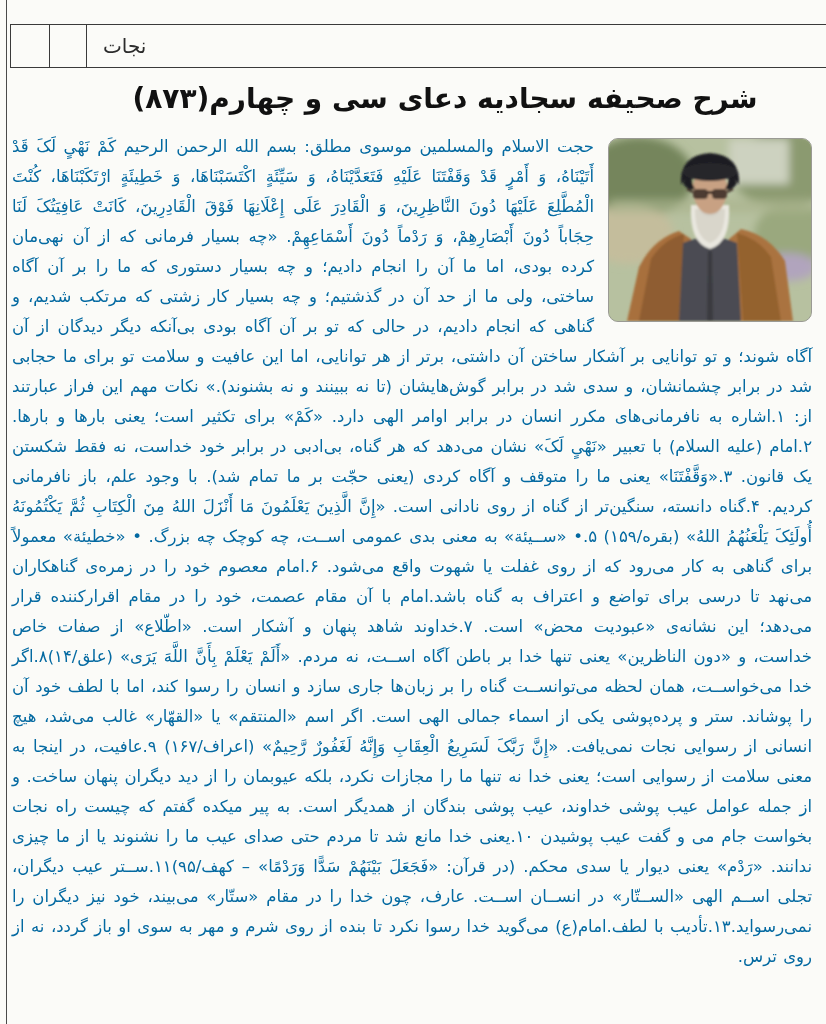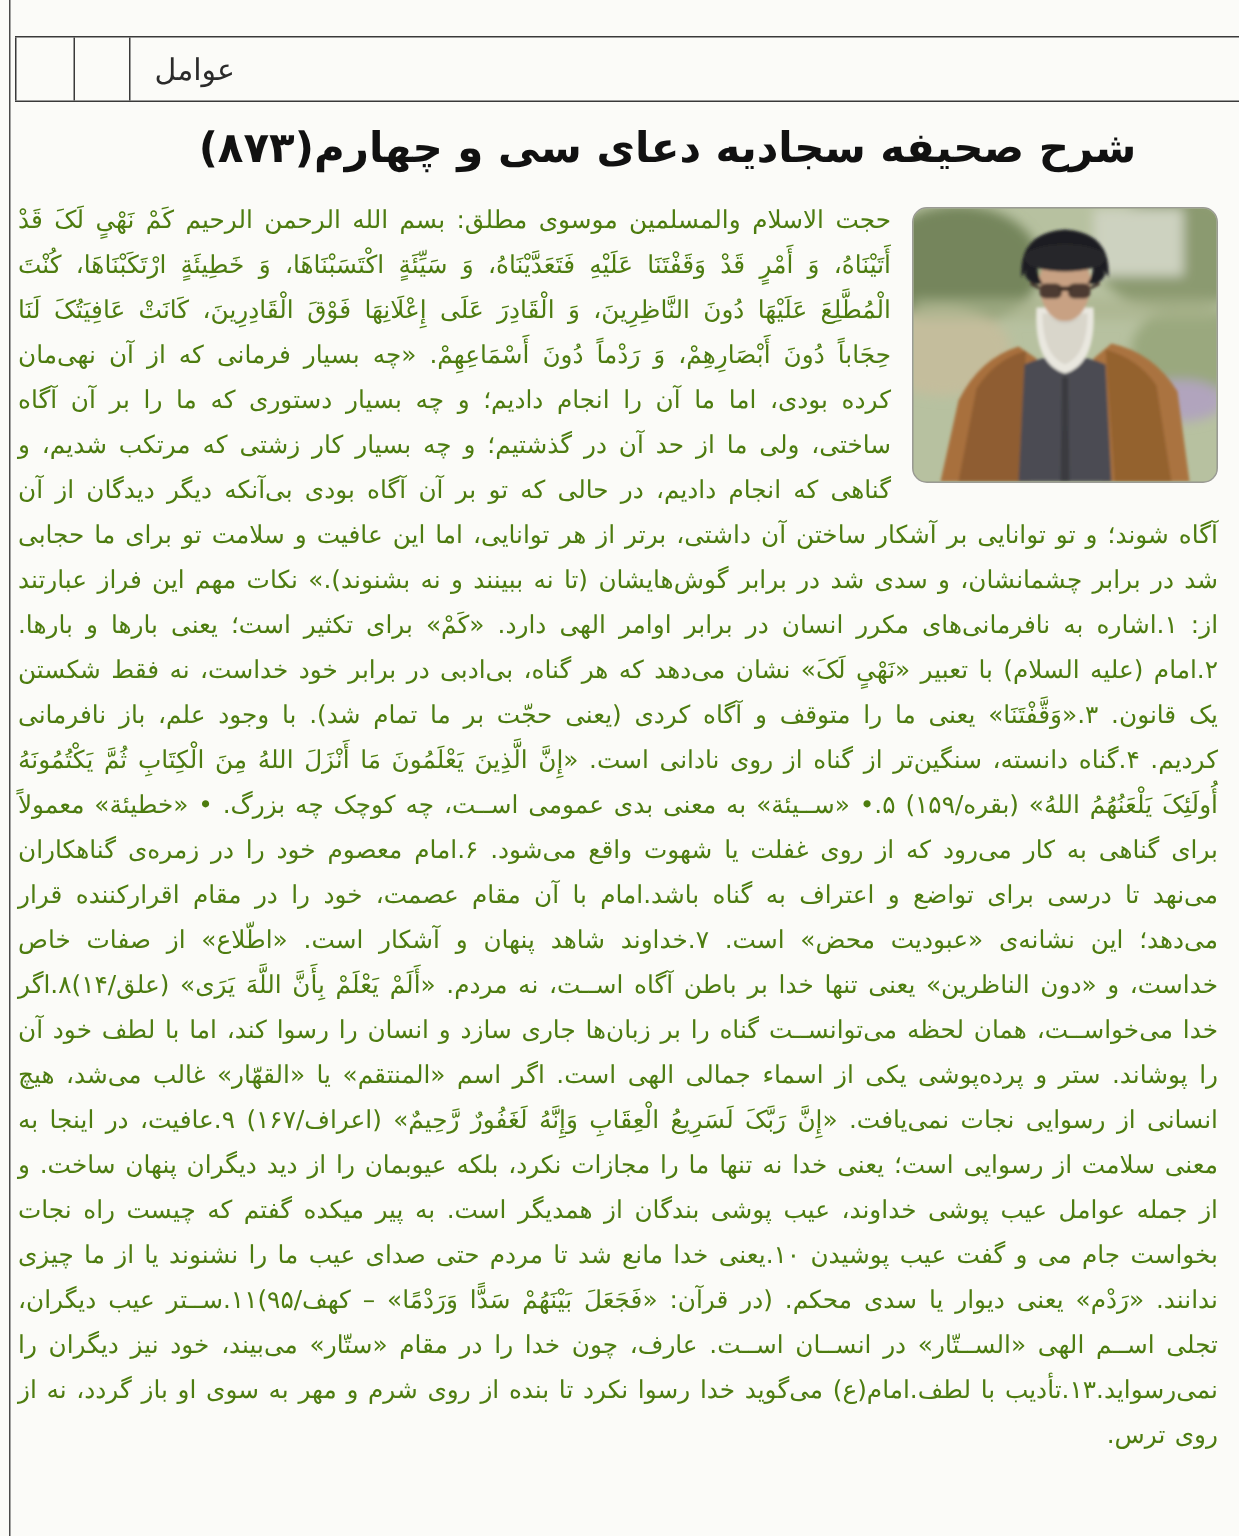--- a/index.html
+++ b/index.html
@@ -39,21 +39,21 @@
     color:#111;
     transform:translateX(32px);
   }
   .article{
     position:absolute;top:132px;left:12px;right:14px;bottom:10px;
     direction:rtl;
     text-align:justify;
     text-align-last:right;
     font-size:16.5px;
     line-height:30px;
-    color:#4d7c0f;
+    color:#0369a1;
     word-spacing:1px;
   }
   .photo{
     float:right; 
     margin:6px 0 10px 14px;
     width:202px;height:182px;
     border:1px solid #9a9a94;
     border-radius:10px;
     overflow:hidden;
     background:#aab894;
@@ -65,21 +65,21 @@
 </head>
 <body>
 
 <div class="page">
 
   <div class="left-rule"></div>
 
   <div class="header">
     <div class="hcell a"></div>
     <div class="hcell b"></div>
-    <div class="section-label">عوامل</div>
+    <div class="section-label">نجات</div>
   </div>
 
   <h1 class="title">شرح صحیفه سجادیه دعای سی و چهارم(۸۷۳)</h1>
 
   <div class="article">
     <figure class="photo" aria-label="cleric-portrait-photo">
       <svg viewBox="0 0 202 182" xmlns="http://www.w3.org/2000/svg">
         <defs>
           <filter id="blurBg" x="-20%" y="-20%" width="140%" height="140%">
             <feGaussianBlur stdDeviation="4"></feGaussianBlur>

